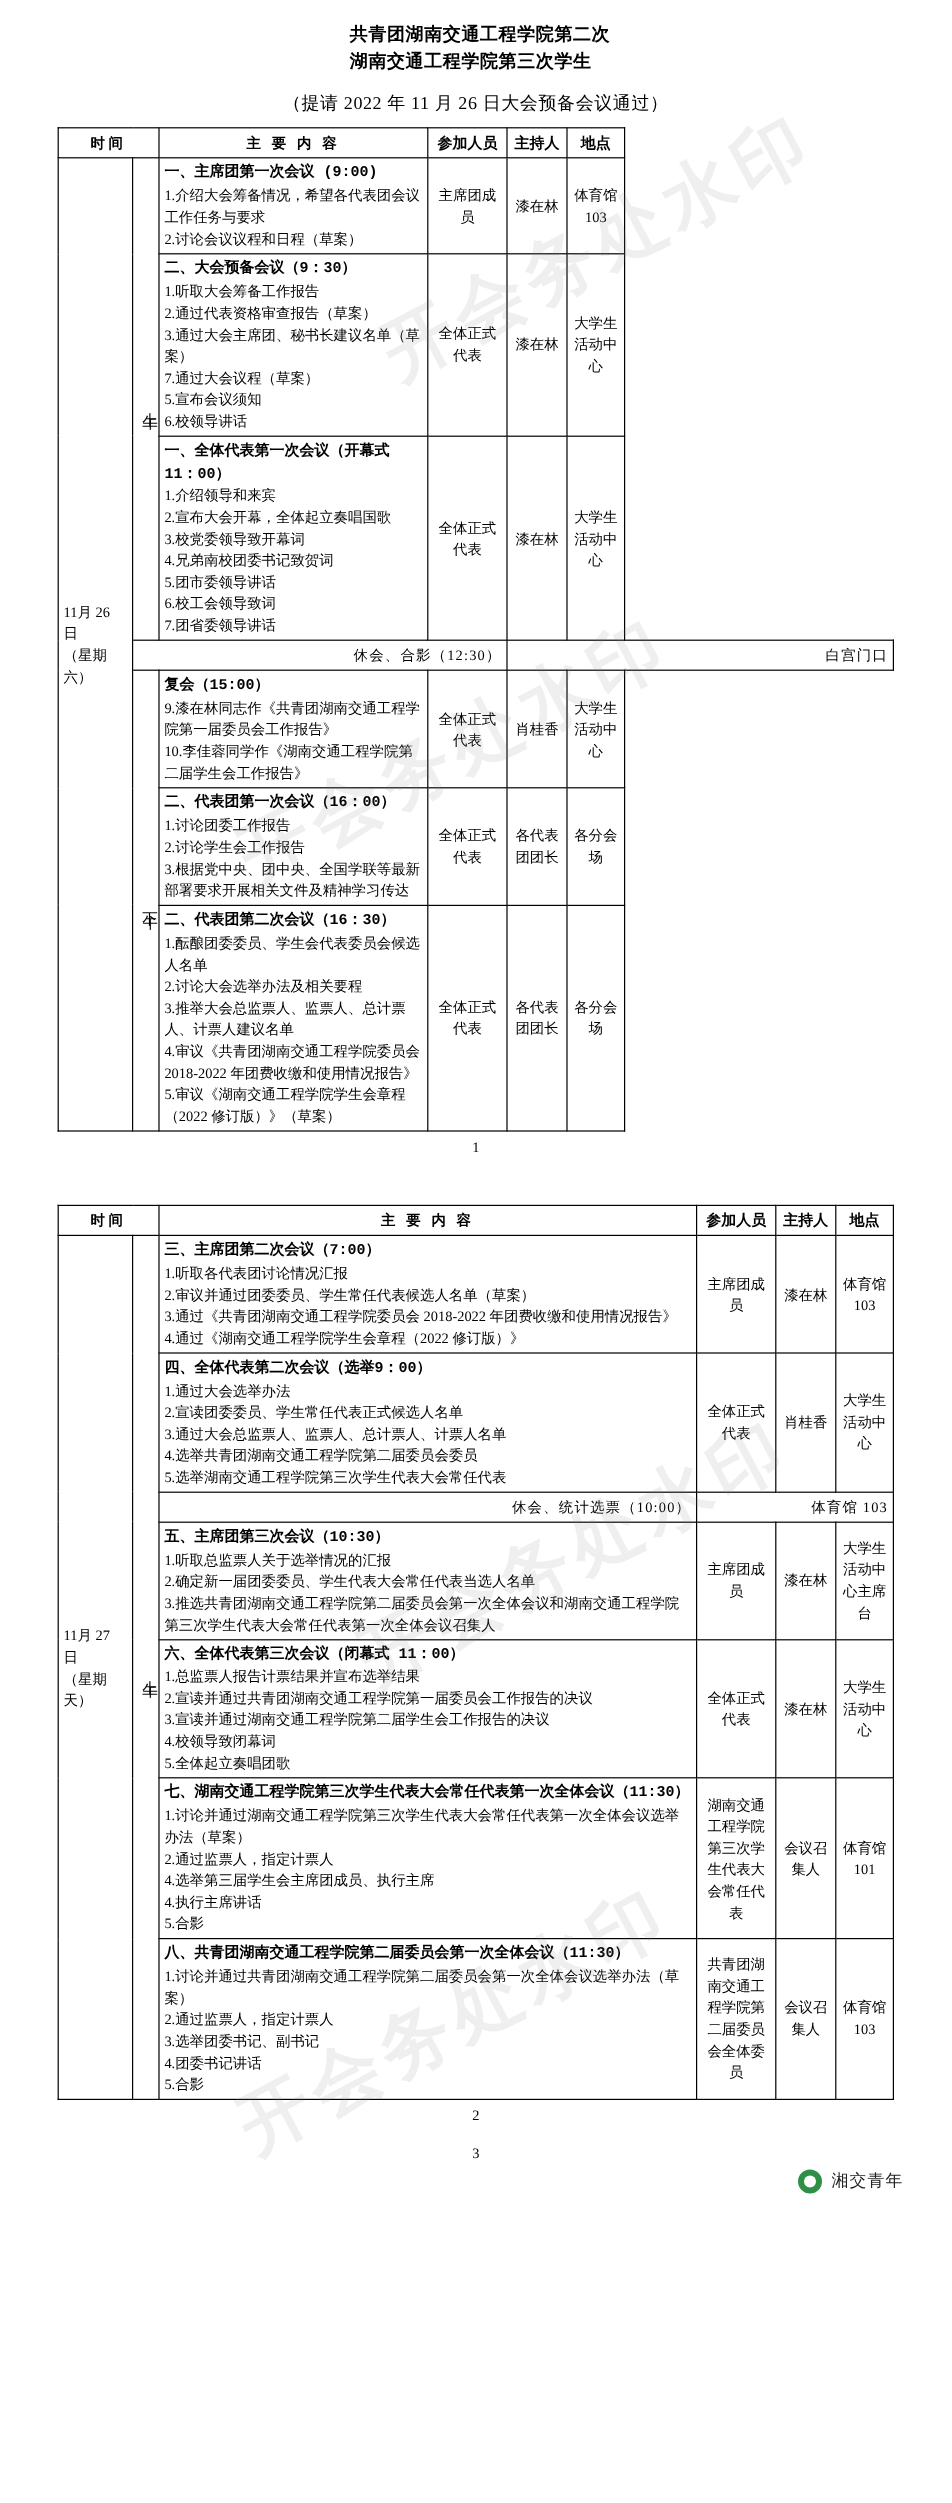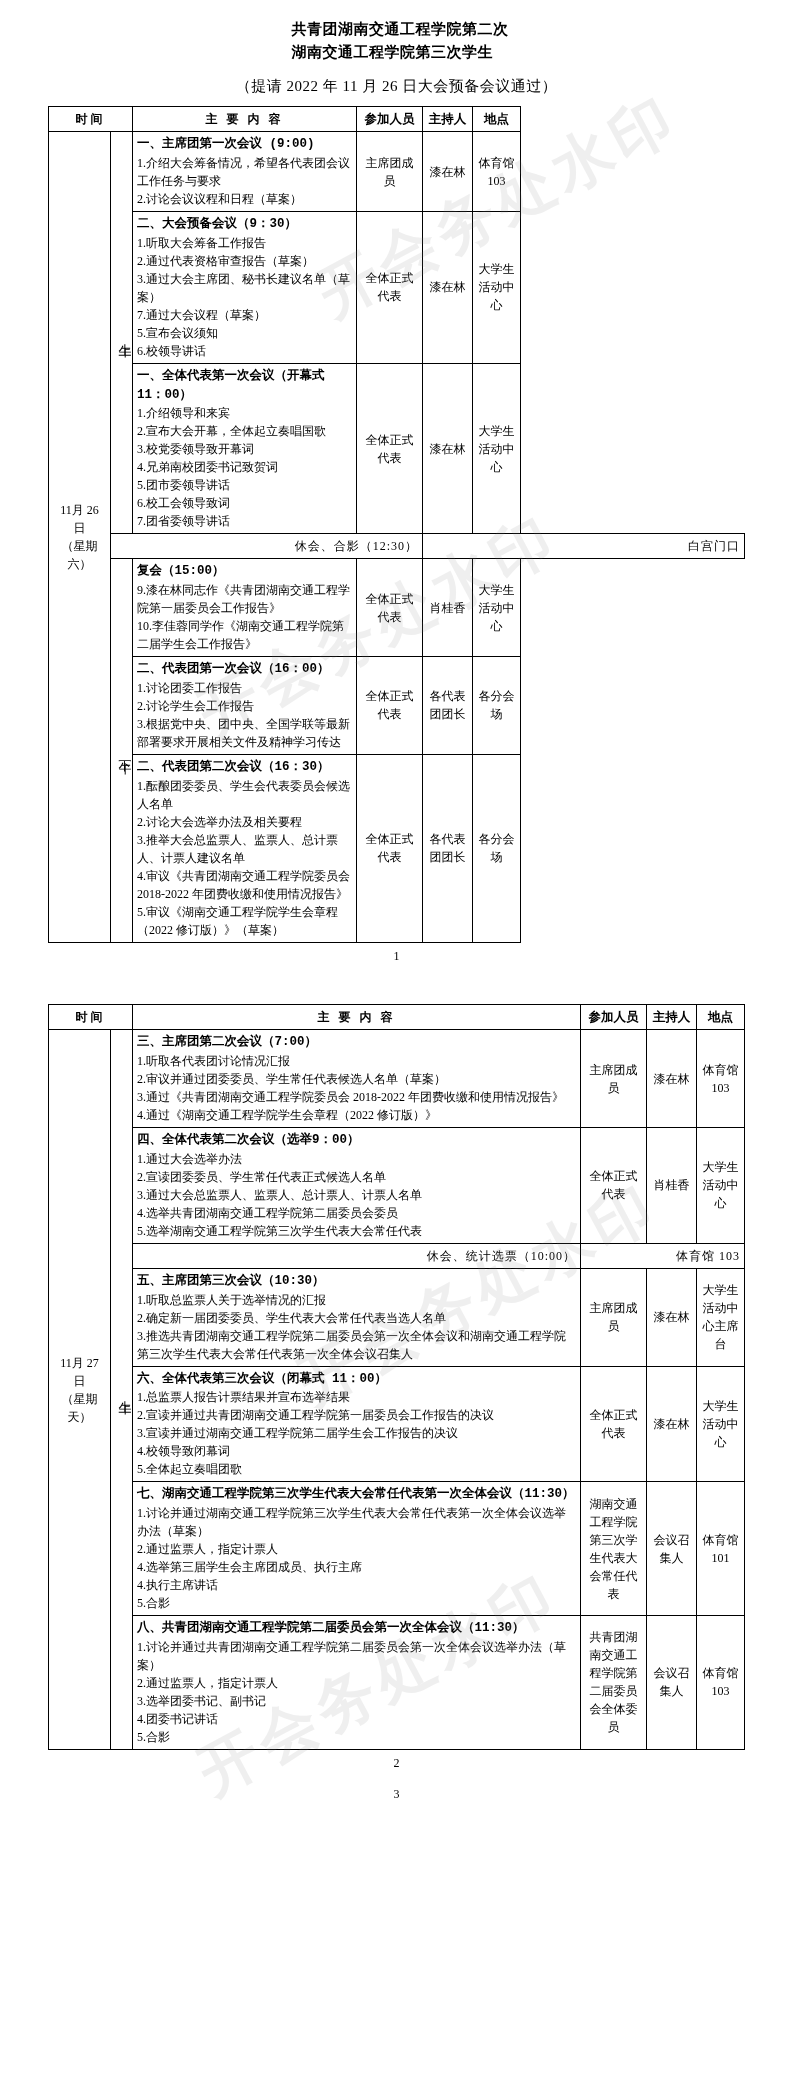--- a/index.html
+++ b/index.html
@@ -81,21 +81,20 @@
   }
   .ampm {
     writing-mode: vertical-rl;
     text-orientation: upright;
     letter-spacing: 2px;
     margin: 0 auto;
     font-size: 13px;
     display: inline-block;
   }
   .date-cell {
-    text-align: center;
     font-size: 14px;
     line-height: 1.7;
   }
   .sec-title {
     font-weight: bold;
     font-size: 12.5px;
     font-family: Liberation Mono, monospace;
   }
   .item {
     display: block;
@@ -423,13 +422,17 @@
         <td class="small-center">会议召集人</td>
         <td class="small-center">体育馆103</td>
       </tr>
     </tbody>
       </table>
   </div>
 
   <div class="pagenum">2</div>
   <div class="footer-page">3</div>
 
+  <div class="doc-footer">
+    <span class="footer-logo"></span>
+    <span class="footer-text">湘交青年</span>
+  </div>
 </div>
 
 </body></html>

